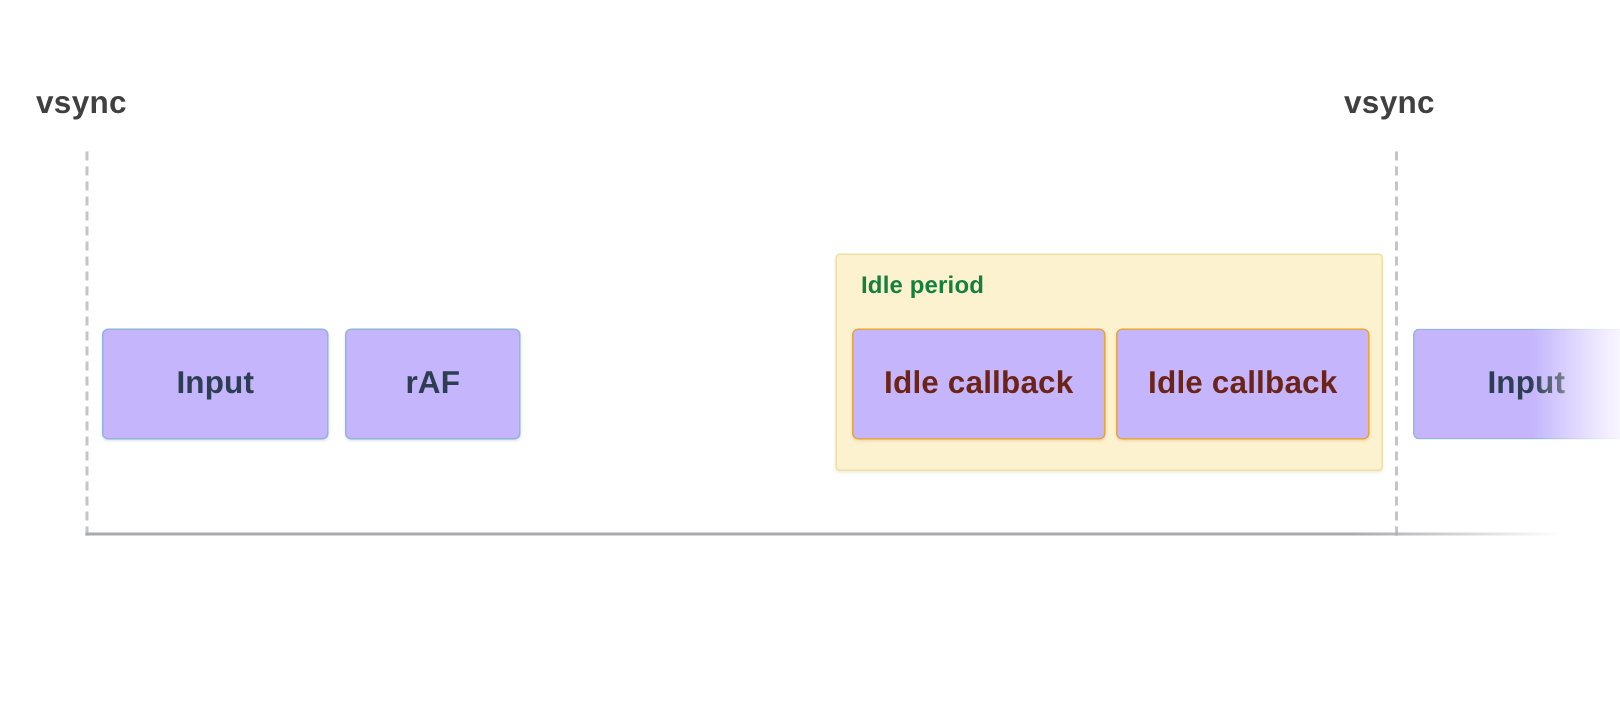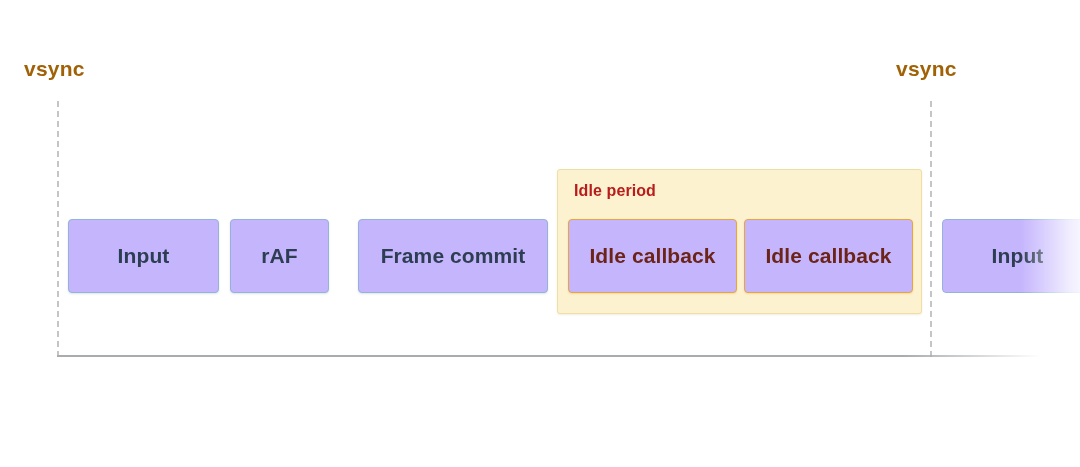--- a/index.html
+++ b/index.html
@@ -21,21 +21,21 @@
     height: 467px;
     overflow: hidden;
     background: #ffffff;
   }
 
   
   .vsync-label {
     position: absolute;
     font-size: 21px;
     font-weight: bold;
-    color: #a16207;
+    color: #404040;
     letter-spacing: 0.2px;
     white-space: nowrap;
     line-height: 1;
   }
   .vsync-label.left  { left: 24px;  top: 58px; }
   .vsync-label.right { left: 896px; top: 58px; }
 
   
   .vsync-rule {
     position: absolute;
@@ -119,21 +119,21 @@
     border-radius: 3px;
     box-shadow: 0 1px 2px rgba(180,160,90,0.18);
   }
 
   .idle-panel-title {
     position: absolute;
     left: 16px;
     top: 12px;
     font-size: 16px;
     font-weight: bold;
-    color: #b91c1c;
+    color: #15803d;
     letter-spacing: 0.1px;
     white-space: nowrap;
   }
 </style>
 </head>
 <body>
 
 <div class="diagram">
 
   <div class="vsync-label left">vsync</div>
@@ -141,23 +141,22 @@
 
   <div class="vsync-label right">vsync</div>
   <div class="vsync-rule right"></div>
 
   <div class="idle-panel">
     <div class="idle-panel-title">Idle period</div>
   </div>
 
   <div class="task blue" style="left:68px;  width:151px;">Input</div>
 
-  <div class="task blue" style="left:230px; width:99px;">rAF</div>
+  <div class="task blue" style="left:230px; width:117px;">rAF</div>
 
-  <div class="task blue" style="left:358px; width:190px;">Frame commit</div>
 
   <div class="task orange" style="left:568px; width:169px;">Idle callback</div>
 
   <div class="task orange" style="left:744px; width:169px;">Idle callback</div>
 
   <div class="task blue faded" style="left:942px; width:151px;">Input</div>
 
   <div class="baseline"></div>
 
 </div>

